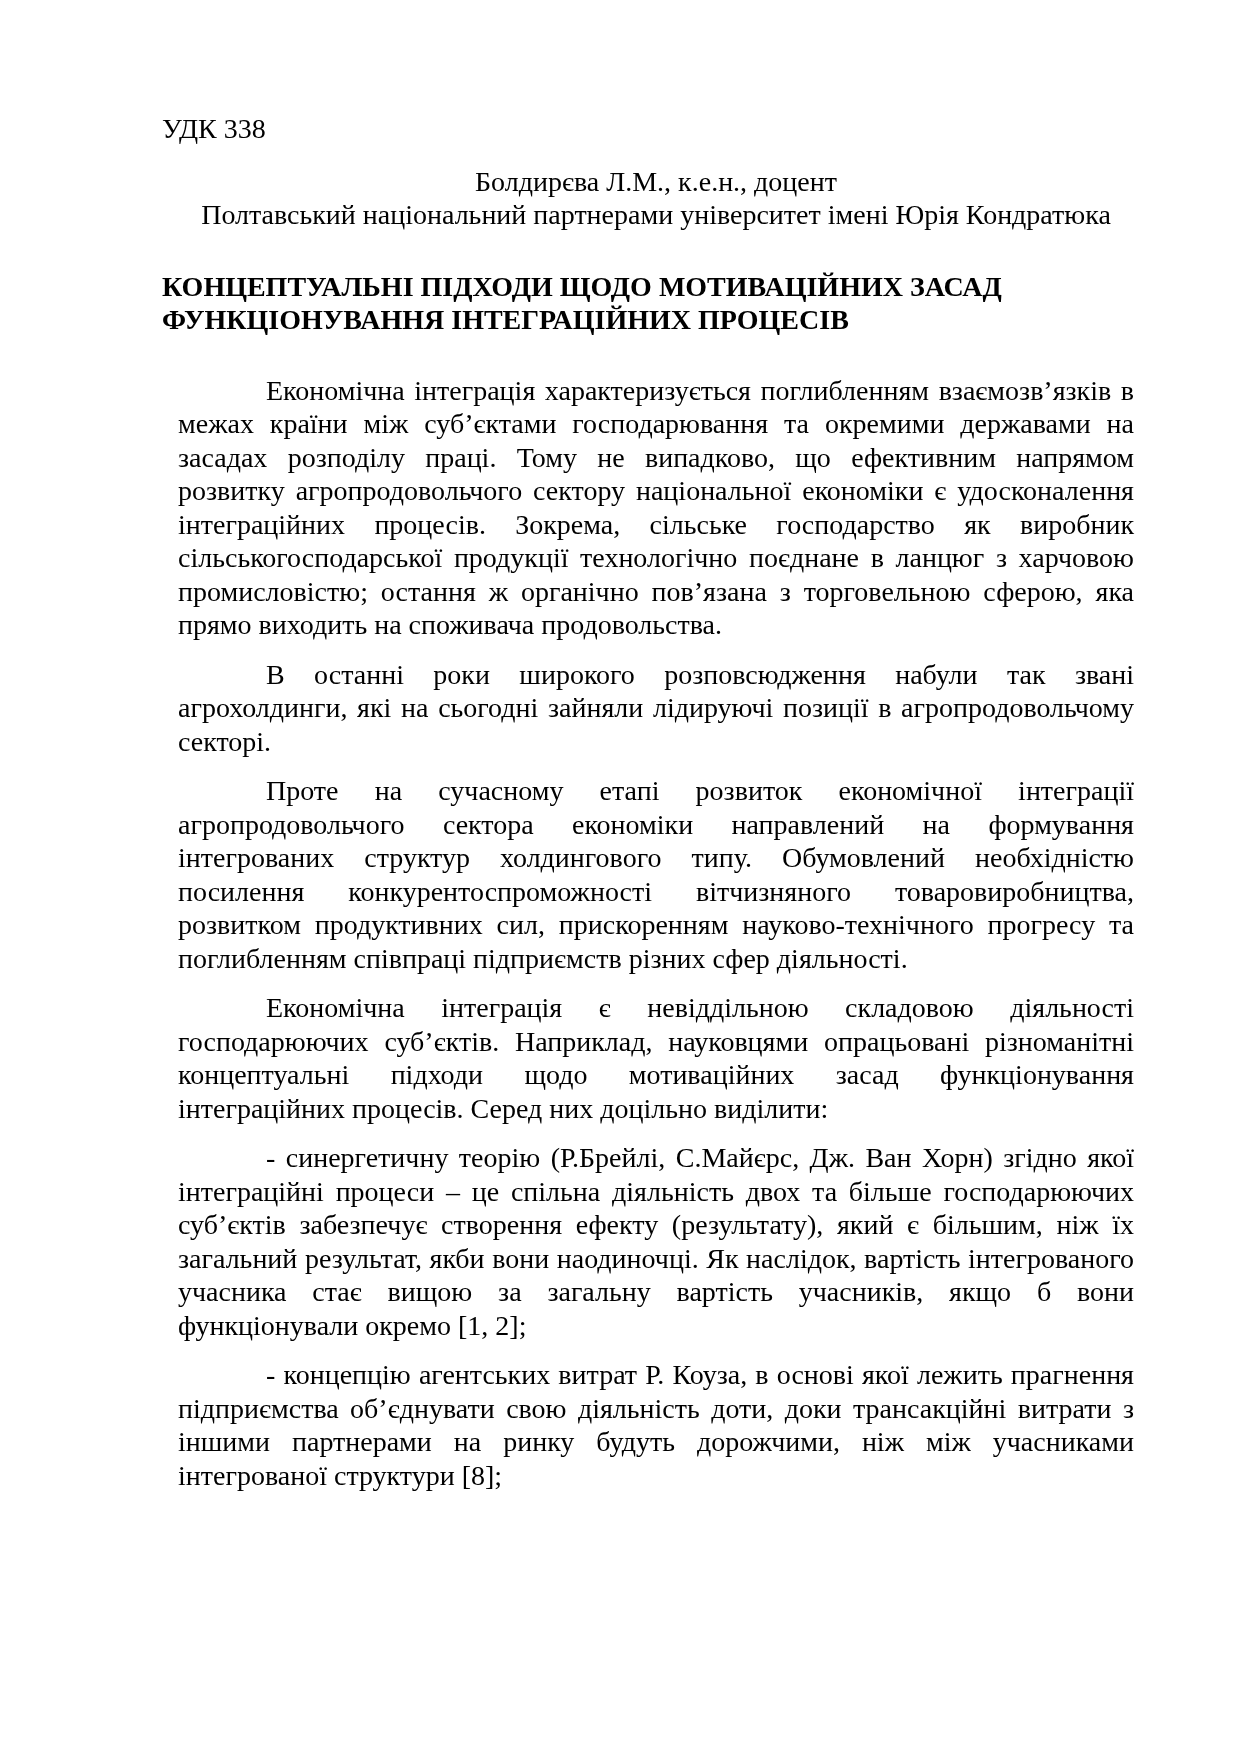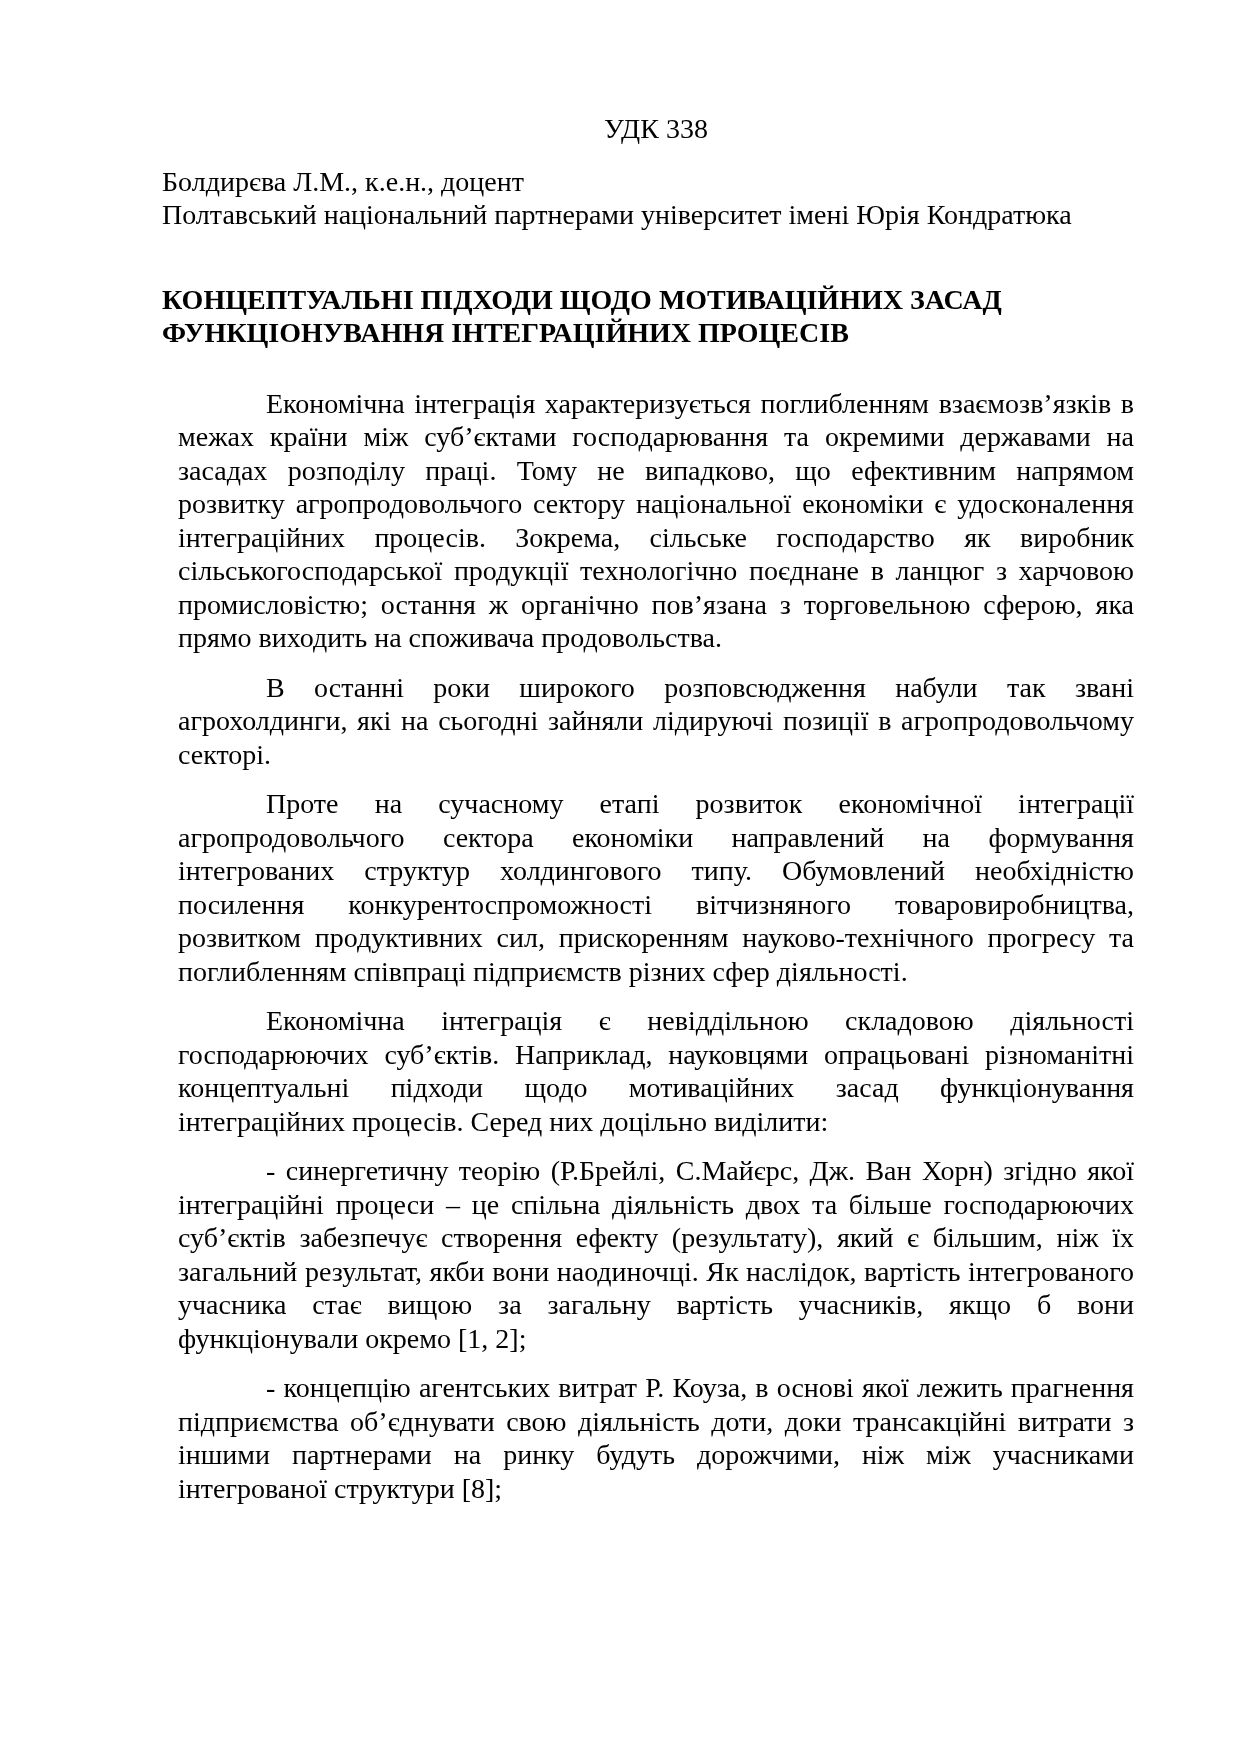--- a/index.html
+++ b/index.html
@@ -18,26 +18,26 @@
   }
   .content {
     position: absolute;
     top: 112px;
     left: 162px;
     width: 988px;
     font-size: 28px;
     line-height: 33.5px;
   }
   .udc {
-    text-align: center;
+    text-align: left;
     margin-bottom: 19px;
   }
   .authors {
-    text-align: left;
-    margin-bottom: 51px;
+    text-align: center;
+    margin-bottom: 38px;
   }
   .author-line {
     white-space: nowrap;
   }
   .title {
     font-weight: bold;
     text-align: left;
     margin-bottom: 37px;
   }
   .body-text p {

